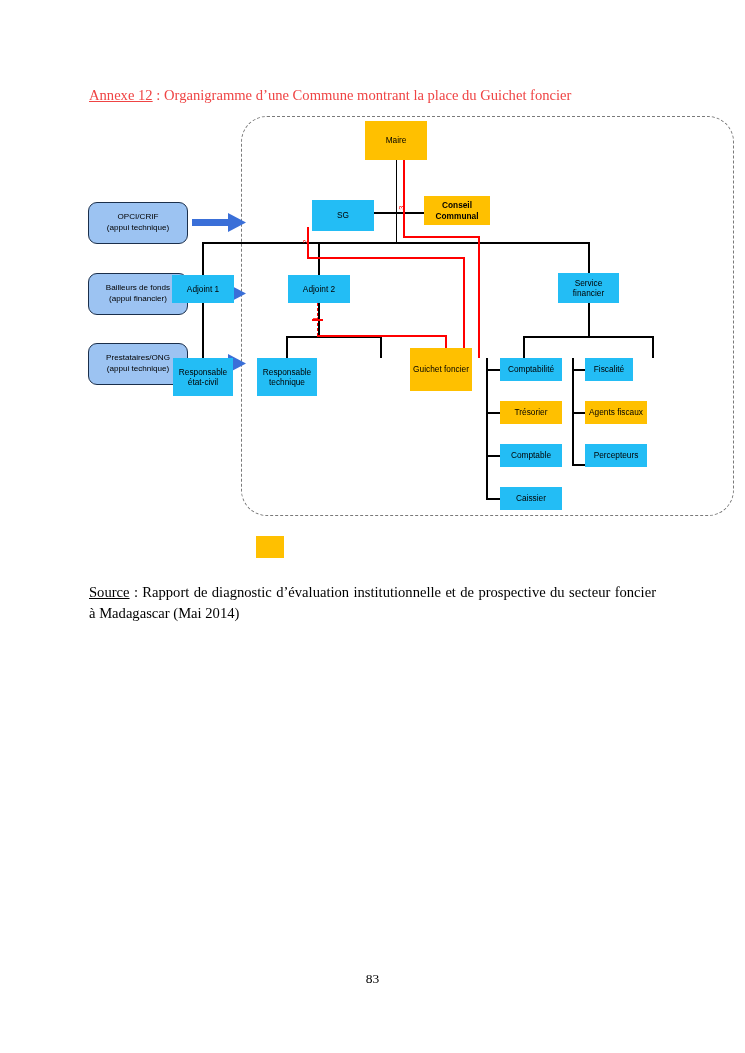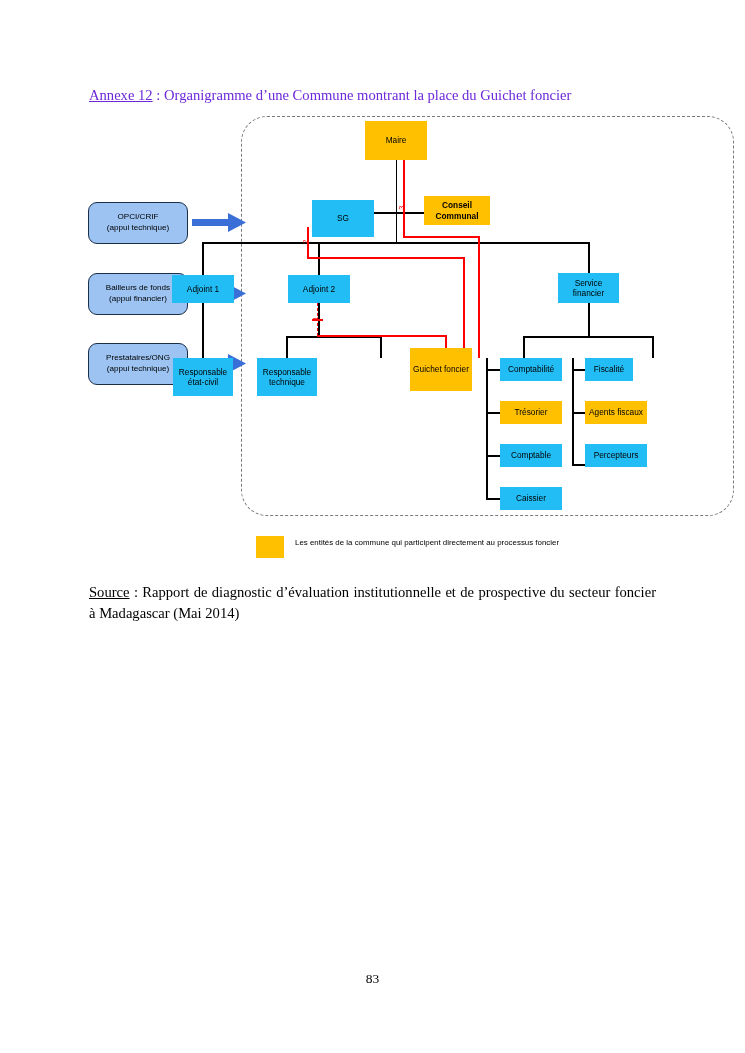--- a/index.html
+++ b/index.html
@@ -18,21 +18,21 @@
 
   
   .annex-heading {
     position: absolute;
     left: 89px;
     top: 86px;
     width: 580px;
     font-family: "Liberation Serif", serif;
     font-size: 14.6px;
     line-height: 1.35;
-    color: #6d28d9;
+    color: #ef4444;
     white-space: nowrap;
   }
   .u { text-decoration: underline; }
 
   
   .figure {
     position: absolute;
     left: 80px;
     top: 110px;
     width: 590px;
@@ -270,21 +270,21 @@
   <div class="rln" style="left:232px; top:209px; width:11px; height:1.6px;"></div>
 
   <div class="rnum" style="left:320px; top:94px;">3</div>
   <div class="rnum" style="left:224px; top:128px;">2</div>
   <div class="rnum" style="left:234px; top:205px;">1</div>
 
   <div class="node yellow" style="left:285px; top:11px; width:62px; height:39px;">
     <span>Maire</span>
   </div>
 
-  <div class="node cyan" style="left:232px; top:90px; width:62px; height:37px;">
+  <div class="node cyan" style="left:232px; top:90px; width:62px; height:31px;">
     <span>SG</span>
   </div>
 
   <div class="node yellow" style="left:344px; top:86px; width:66px; height:29px;font-weight:bold;">
     <span>Conseil Communal</span>
   </div>
 
   <div class="node cyan" style="left:92px; top:165px; width:62px; height:28px;">
     <span>Adjoint 1</span>
   </div>
@@ -334,20 +334,19 @@
   </div>
 
   <div class="node cyan" style="left:420px; top:377px; width:62px; height:23px;">
     <span>Caissier</span>
   </div>
 
 </div>
 
 <div class="legend">
   <div class="legend-swatch"></div>
-  <div class="legend-text">Les entités de la commune qui participent directement au processus foncier</div>
 </div>
 
 <div class="source">
   <span class="u">Source</span><span> : </span><span>Rapport de diagnostic d’évaluation institutionnelle et de prospective du secteur foncier à Madagascar (Mai 2014)</span>
 </div>
 
 <div class="page-number">83</div>
 
 </body></html>

